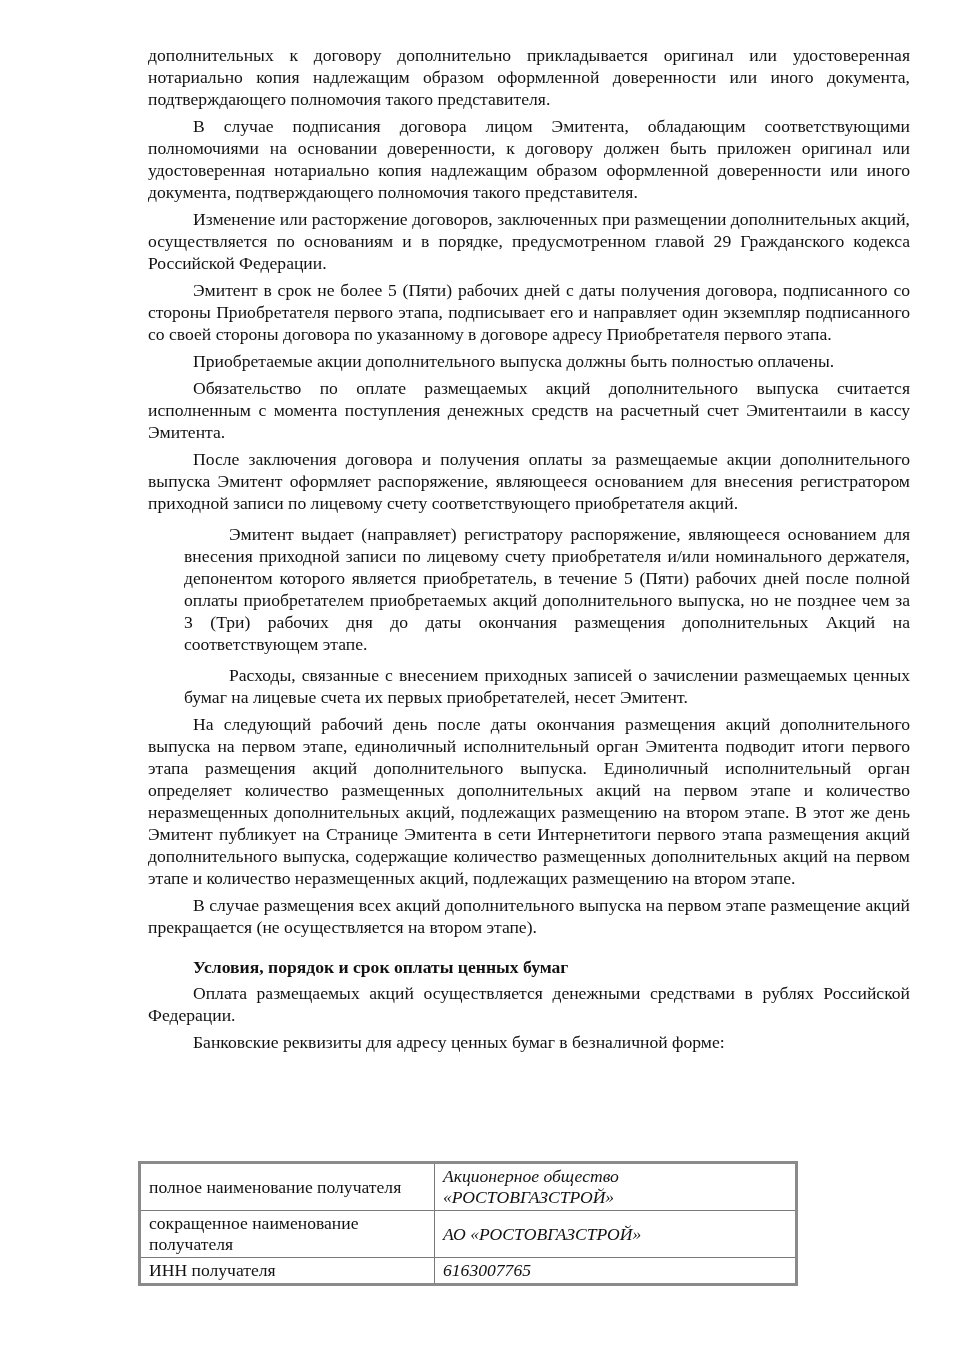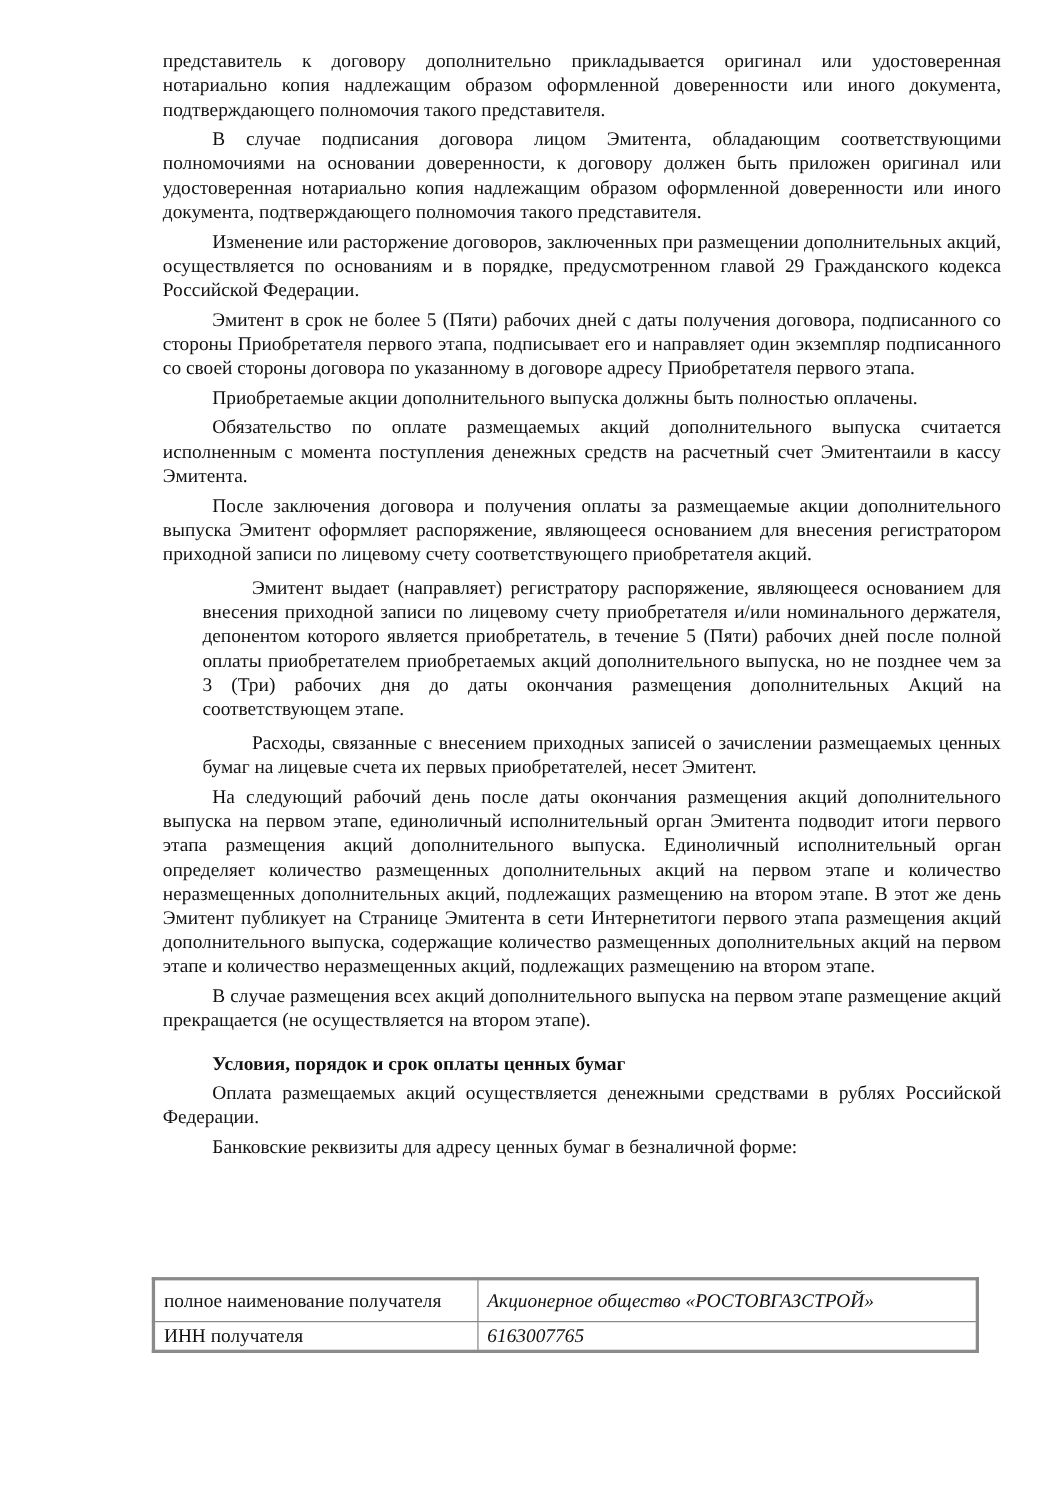--- a/index.html
+++ b/index.html
@@ -10,38 +10,38 @@
   .page {
     position: absolute; left: 148px; top: 44px; width: 762px;
     font-size: 17.6px; line-height: 22px;
   }
   .p { text-align: justify; text-indent: 45px; margin: 0 0 5px 0; }
   .p.first { text-indent: 0; }
   .p.gap { margin-top: 9px; margin-left: 36px; }
   .heading { font-weight: bold; text-indent: 45px; margin: 18px 0 4px 0; }
   .bi { font-weight: bold; font-style: italic; }
   table.bank {
-    position: absolute; left: 138px; top: 1161px; width: 752px;
+    position: absolute; left: 138px; top: 1161px; width: 660px;
     border-collapse: collapse; border: 3px solid #8a8a8a;
     font-family: "Liberation Serif", serif; font-size: 17.6px; line-height: 21px;
   }
   table.bank td {
     border: 1px solid #7a7a7a; padding: 2px 8px 2px 8px; vertical-align: middle;
   }
   table.bank td.label { width: 277px; }
   table.bank tr.r1 td { height: 33px; }
   table.bank tr.r2 td { height: 40px; }
   table.bank tr.r3 td { height: 18px; }
   table.bank td.val { font-weight: normal; font-style: italic; }
 </style>
 </head>
 <body>
 
 <div class="page">
-  <p class="p first">представитель к договору дополнительно прикладывается оригинал или удостоверенная нотариально копия надлежащим образом оформленной доверенности или иного документа, подтверждающего полномочия такого представителя.</p>
+  <p class="p first">дополнительных к договору дополнительно прикладывается оригинал или удостоверенная нотариально копия надлежащим образом оформленной доверенности или иного документа, подтверждающего полномочия такого представителя.</p>
   <p class="p">В случае подписания договора лицом Эмитента, обладающим соответствующими полномочиями на основании доверенности, к договору должен быть приложен оригинал или удостоверенная нотариально копия надлежащим образом оформленной доверенности или иного документа, подтверждающего полномочия такого представителя.</p>
   <p class="p">Изменение или расторжение договоров, заключенных при размещении дополнительных акций, осуществляется по основаниям и в порядке, предусмотренном главой 29 Гражданского кодекса Российской Федерации.</p>
   <p class="p">Эмитент в срок не более 5 (Пяти) рабочих дней с даты получения договора, подписанного со стороны Приобретателя первого этапа, подписывает его и направляет один экземпляр подписанного со своей стороны договора по указанному в договоре адресу Приобретателя первого этапа.</p>
   <p class="p">Приобретаемые акции дополнительного выпуска должны быть полностью оплачены.</p>
   <p class="p">Обязательство по оплате размещаемых акций дополнительного выпуска считается исполненным с момента поступления денежных средств на расчетный счет Эмитентаили в кассу Эмитента.</p>
   <p class="p">После заключения договора и получения оплаты за размещаемые акции дополнительного выпуска Эмитент оформляет распоряжение, являющееся основанием для внесения регистратором приходной записи по лицевому счету соответствующего приобретателя акций.</p>
   <p class="p gap">Эмитент выдает (направляет) регистратору распоряжение, являющееся основанием для внесения приходной записи по лицевому счету приобретателя и/или номинального держателя, депонентом которого является приобретатель, в течение 5 (Пяти) рабочих дней после полной оплаты приобретателем приобретаемых акций дополнительного выпуска, но не позднее чем за 3 (Три) рабочих дня до даты окончания размещения дополнительных Акций на соответствующем этапе.</p>
   <p class="p gap">Расходы, связанные с внесением приходных записей о зачислении размещаемых ценных бумаг на лицевые счета их первых приобретателей, несет Эмитент.</p>
   <p class="p">На следующий рабочий день после даты окончания размещения акций дополнительного выпуска на первом этапе, единоличный исполнительный орган Эмитента подводит итоги первого этапа размещения акций дополнительного выпуска. Единоличный исполнительный орган определяет количество размещенных дополнительных акций на первом этапе и количество неразмещенных дополнительных акций, подлежащих размещению на втором этапе. В этот же день Эмитент публикует на Странице Эмитента в сети Интернетитоги первого этапа размещения акций дополнительного выпуска, содержащие количество размещенных дополнительных акций на первом этапе и количество неразмещенных акций, подлежащих размещению на втором этапе.</p>
   <p class="p">В случае размещения всех акций дополнительного выпуска на первом этапе размещение акций прекращается (не осуществляется на втором этапе).</p>
@@ -50,18 +50,22 @@
   <p class="p">Оплата размещаемых акций осуществляется денежными средствами в рублях Российской Федерации.</p>
   <p class="p">Банковские реквизиты для адресу ценных бумаг в безналичной форме:</p>
 </div>
 
 <table class="bank">
   <tbody>
       <tr class="r1">
     <td class="label">полное наименование получателя</td>
     <td class="val">Акционерное общество «РОСТОВГАЗСТРОЙ»</td>
   </tr>
+  <tr class="r2">
+    <td class="label">сокращенное наименование получателя</td>
+    <td class="val">АО «РОСТОВГАЗСТРОЙ»</td>
+  </tr>
   <tr class="r3">
     <td class="label">ИНН получателя</td>
     <td class="val">6163007765</td>
   </tr>
 </tbody>
   </table>
 
 </body></html>

